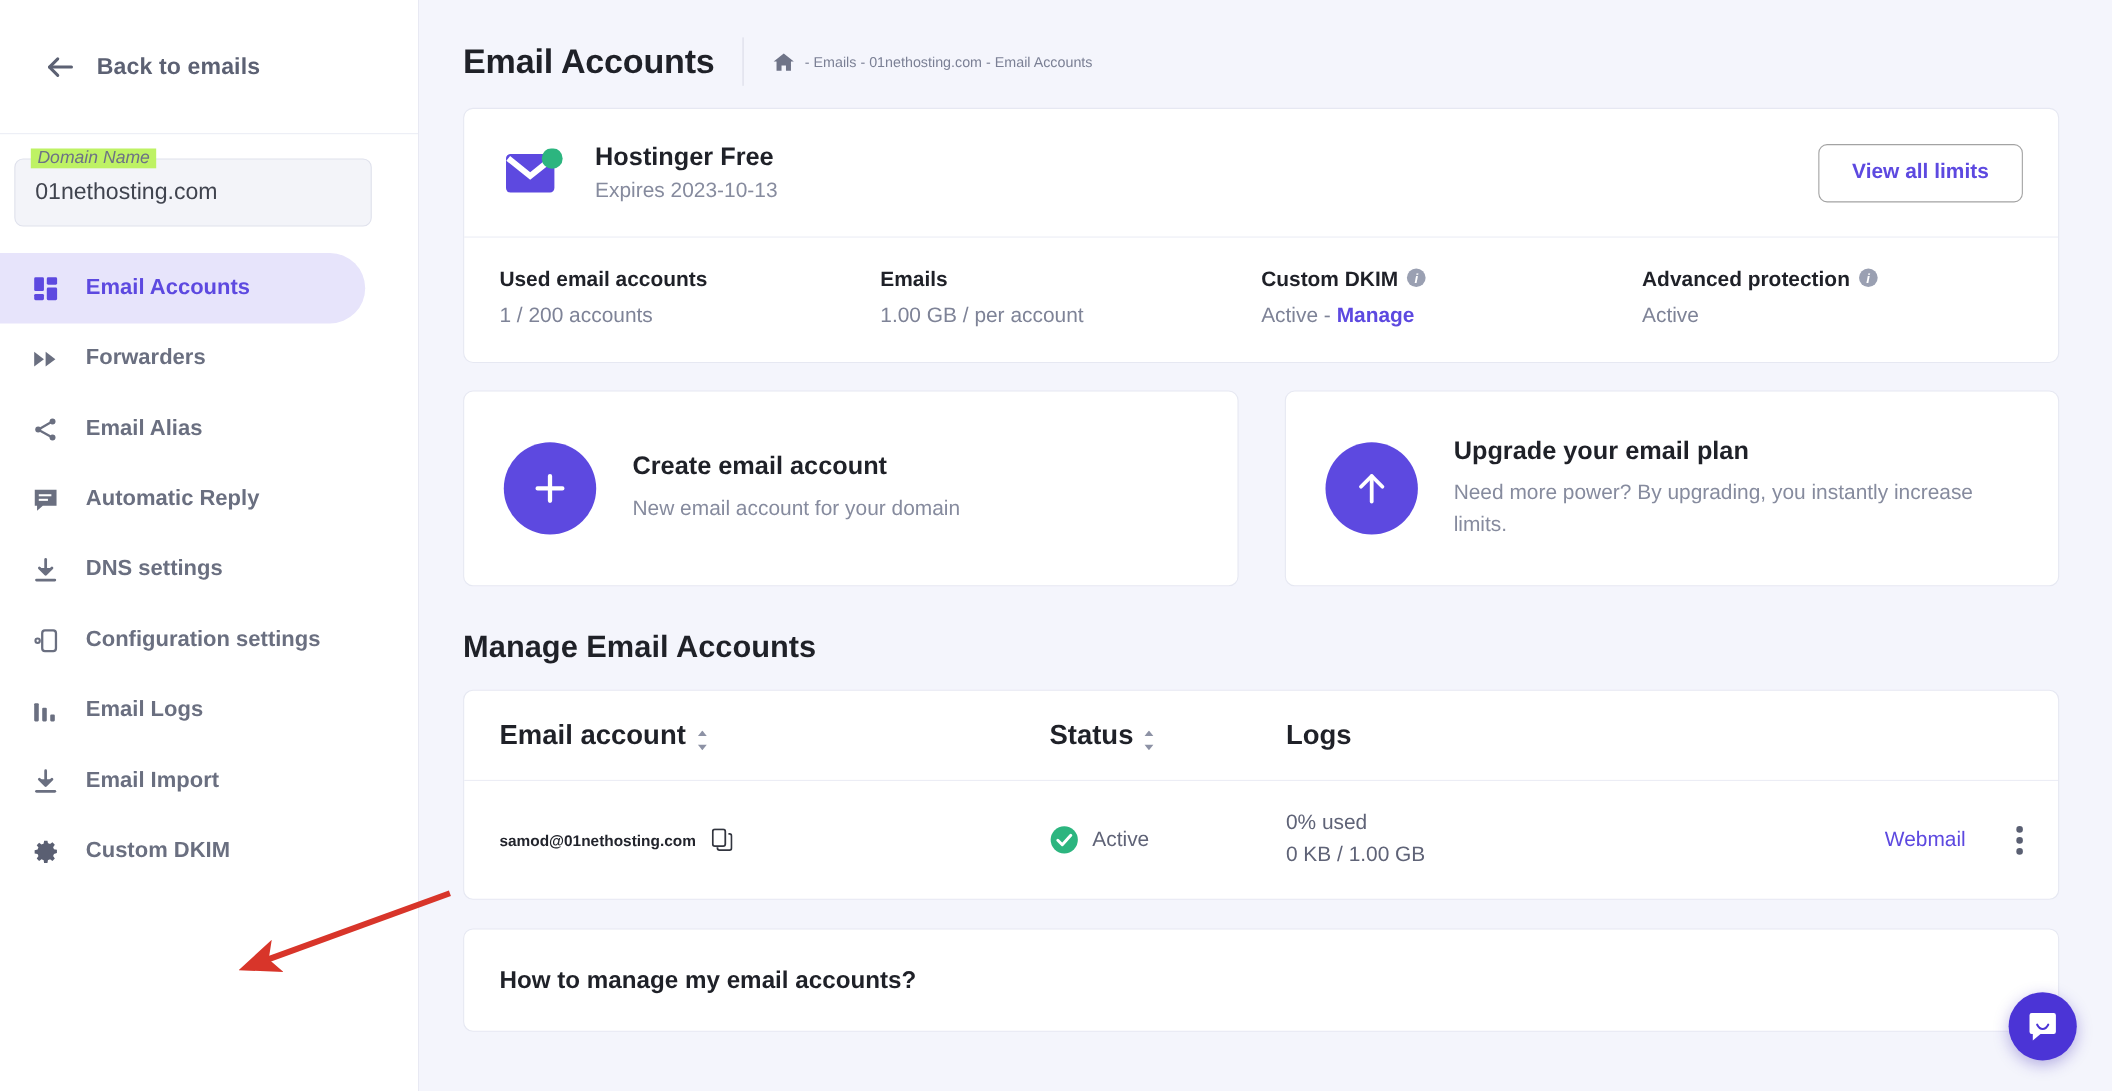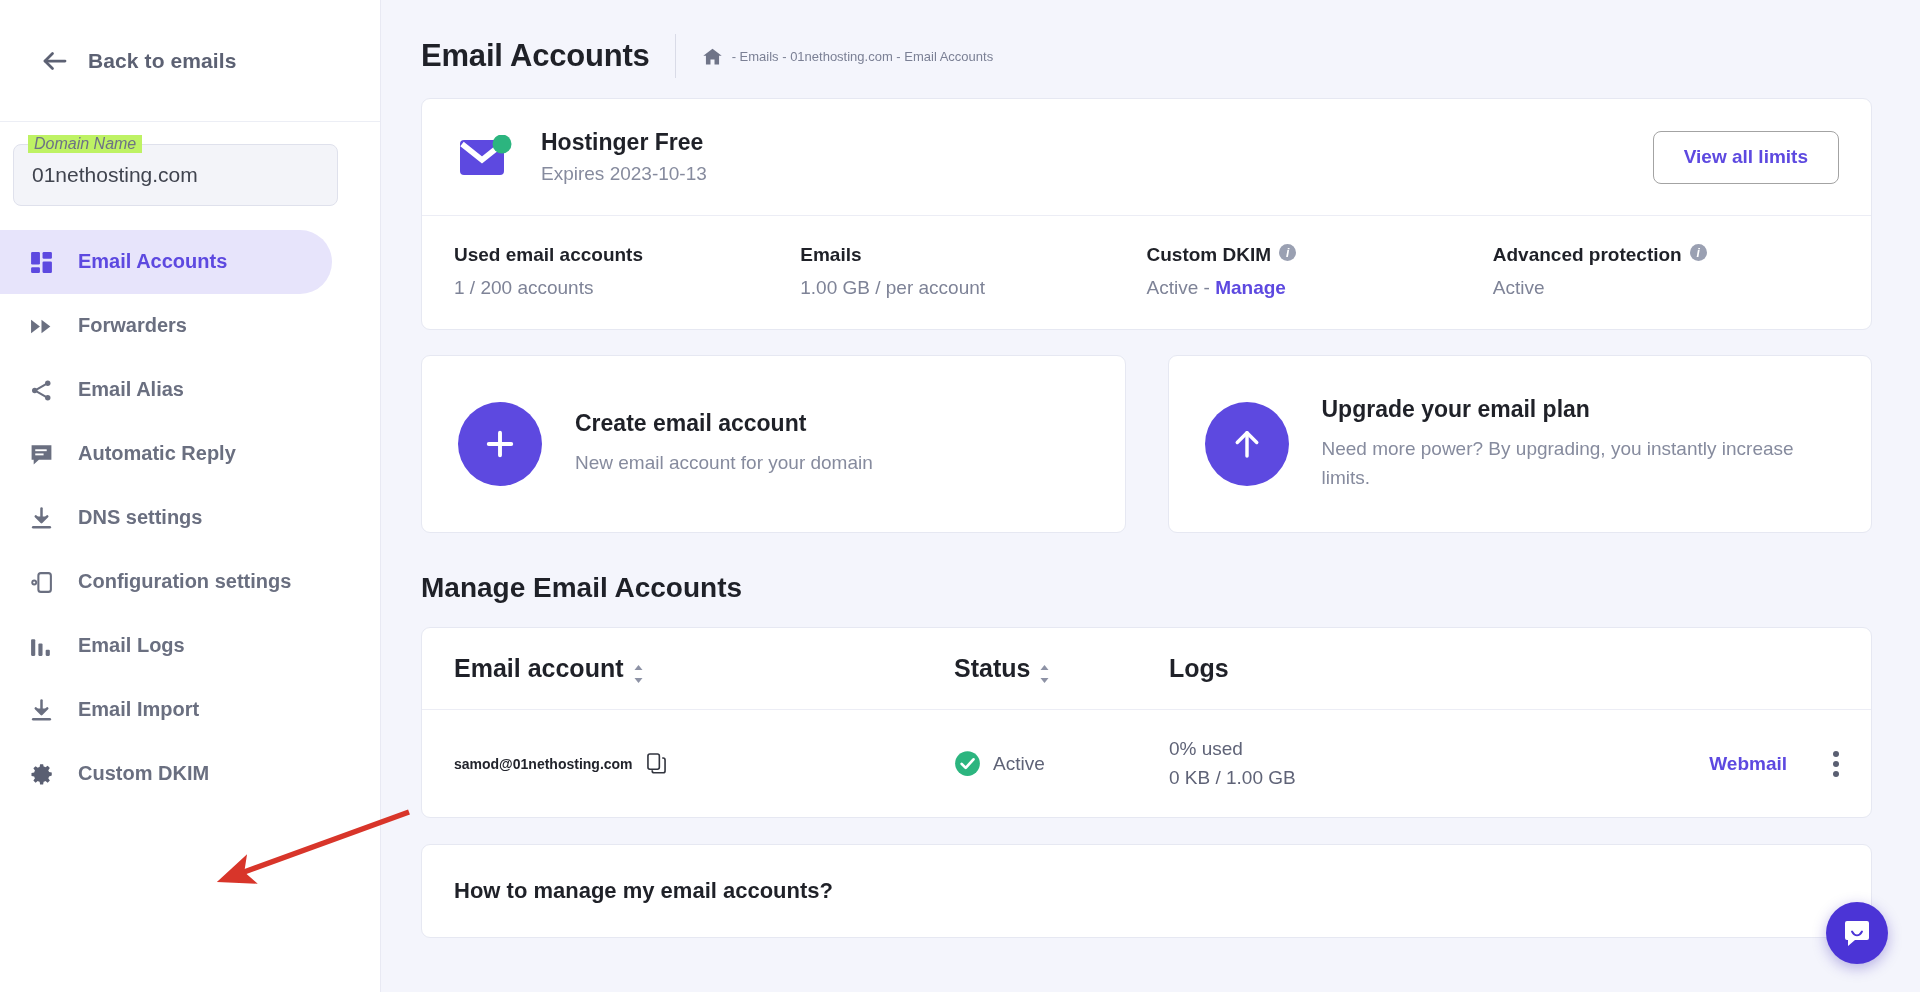--- a/index.html
+++ b/index.html
@@ -106,21 +106,21 @@
   .col-status { flex: 0 0 215px; }
   .col-usage { flex: 1; }
   .sort-ico { display: inline-block; width: 11px; height: 18px; }
   .tbl-row { display: flex; align-items: center; padding: 25px 32px; min-height: 102px; }
   .cell-email { flex: 0 0 500px; display: flex; align-items: center; gap: 14px; font-size: 14px; font-weight: 700; color: #22242c; }
   .copy-ico { width: 19px; height: 21px; cursor: pointer; }
   .cell-status { flex: 0 0 215px; display: flex; align-items: center; gap: 12px; font-size: 19px; color: #5f6377; }
   .check-badge { width: 27px; height: 27px; flex: 0 0 27px; }
   .cell-usage { flex: 1; font-size: 19px; color: #5f6377; line-height: 1.5; }
   .cell-actions { display: flex; align-items: center; gap: 46px; margin-left: auto; }
-  .webmail-link { font-size: 19px; font-weight: 700; color: #5d49e0; cursor: pointer; }
+  .webmail-link { font-size: 19px; font-weight: 400; color: #5d49e0; cursor: pointer; }
   .kebab { width: 6px; height: 26px; display: flex; flex-direction: column; justify-content: space-between; cursor: pointer; }
   .kebab i { width: 6px; height: 6px; border-radius: 50%; background: #5a5f72; display: block; }
 
   .faq { margin-top: 26px; padding: 33px 32px; }
   .faq-q { font-size: 22px; font-weight: 700; color: #1f2128; }
 
   
   .chat-fab {
     position: absolute; right: 32px; bottom: 28px; width: 62px; height: 62px;
     border-radius: 50%; background: #4b34d6; cursor: pointer;

